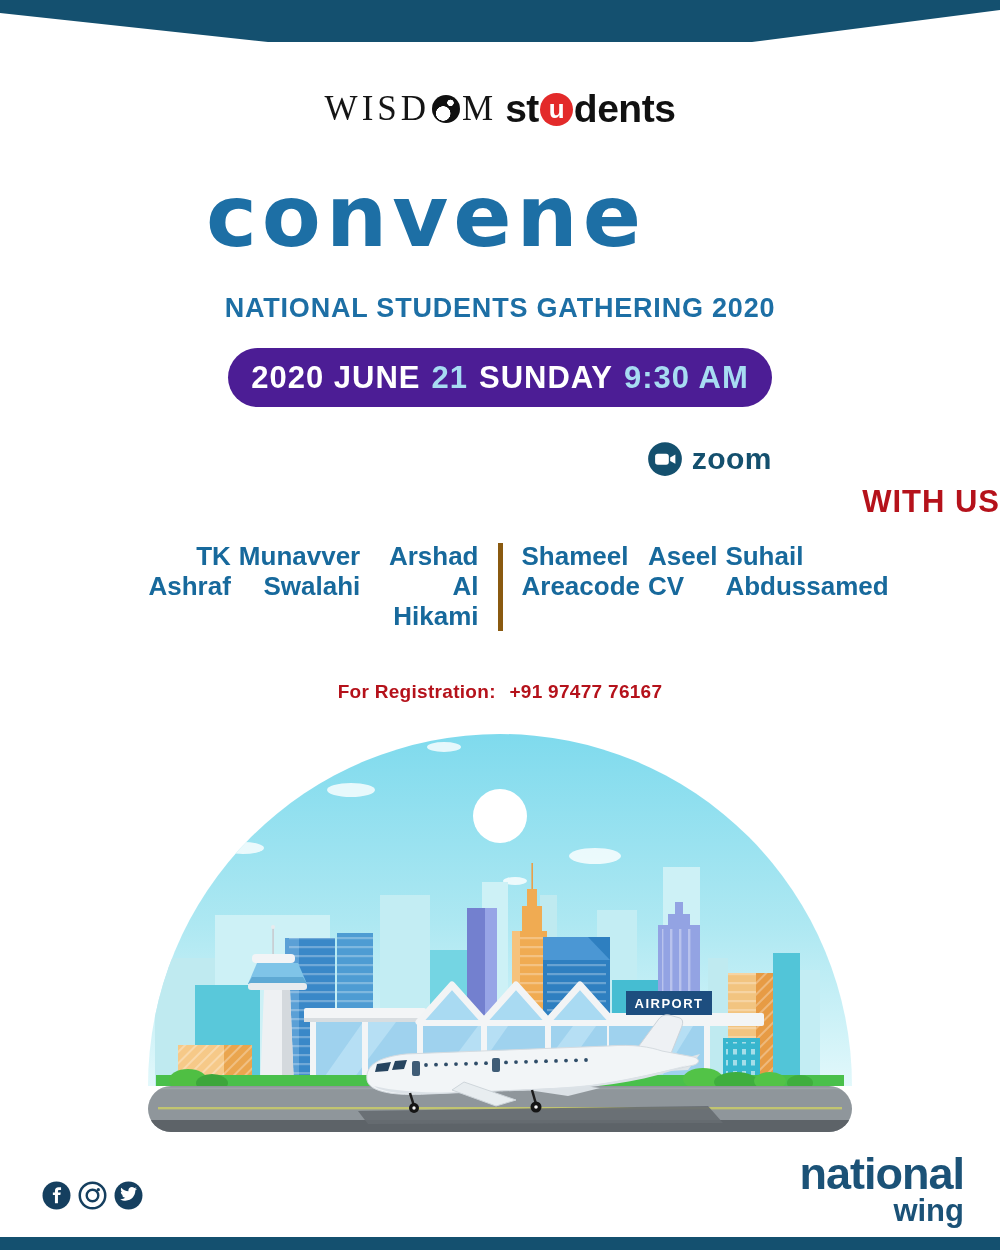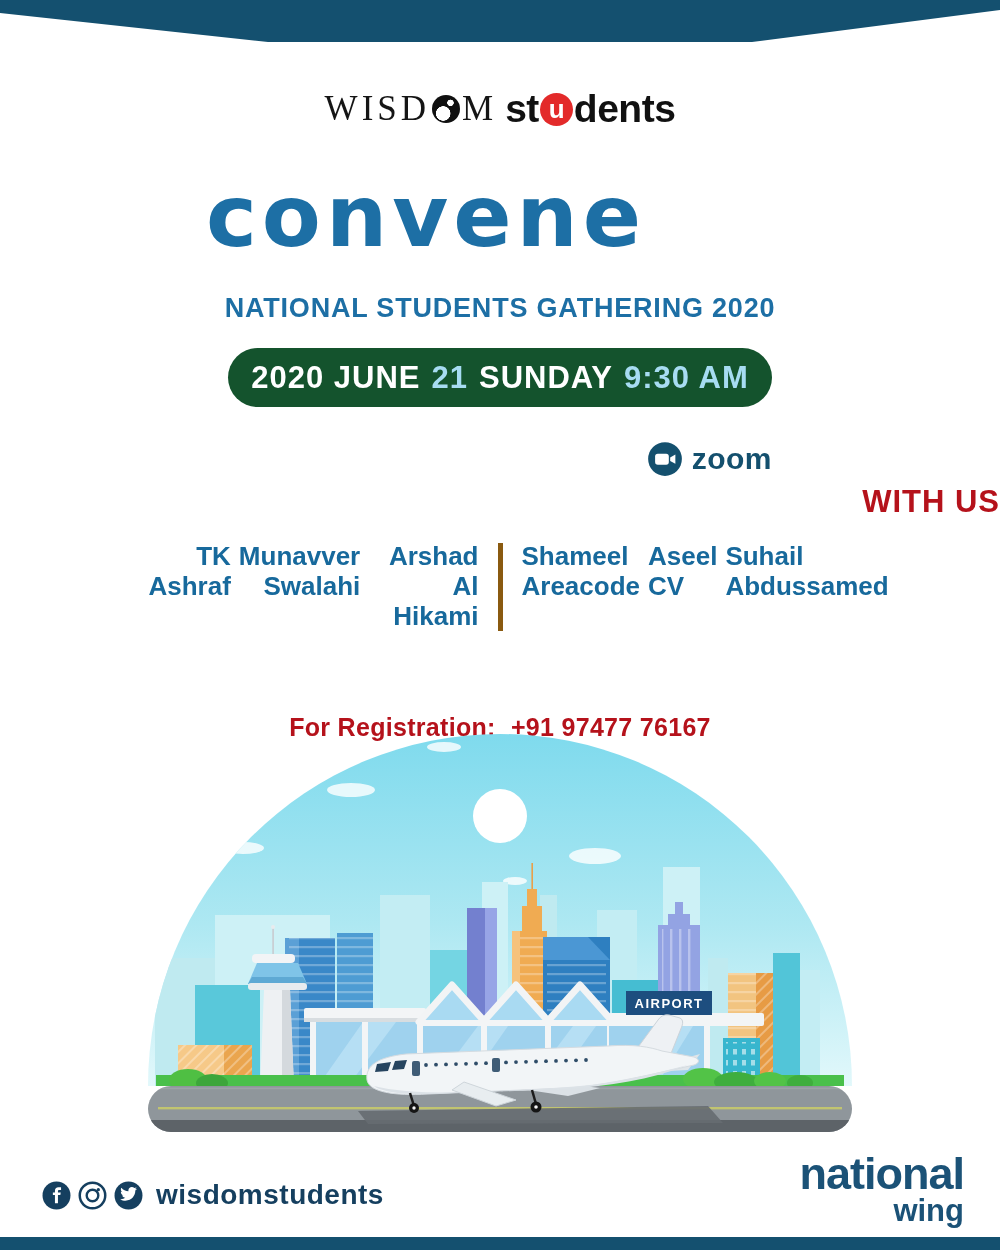--- a/index.html
+++ b/index.html
@@ -46,21 +46,21 @@
     font-size:86px; font-weight:700; letter-spacing:5px; color:#1d6fa5;
     text-transform:lowercase;
   }
   .subtitle {
     position:absolute; left:0; top:293px; width:1000px; text-align:center;
     font-size:27px; font-weight:700; letter-spacing:0.8px; color:#1d6fa5;
   }
   
   .date-pill {
     position:absolute; left:228px; top:348px; width:544px; height:59px;
-    background:#14532d; border-radius:30px;
+    background:#4c1d95; border-radius:30px;
     display:flex; align-items:center; justify-content:center; gap:11px;
     font-size:31px; font-weight:700; letter-spacing:1px;
   }
   .seg-white { color:#ffffff; }
   .seg-light { color:#a7dcf2; }
   
   .zoom-row {
     position:absolute; left:228px; top:440px; width:544px; height:38px;
     display:flex; align-items:center; justify-content:flex-end; gap:9px;
   }
@@ -74,21 +74,21 @@
     position:absolute; left:0; top:541px; width:1000px;
     display:flex; justify-content:center; align-items:stretch;
   }
   .names-col { width:330px; display:flex; flex-direction:row; gap:8px;
     font-size:26px; font-weight:700; color:#17699c; line-height:30px; }
   .names-col.left  { text-align:right; }
   .names-col.right { text-align:left; }
   .names-divider { width:5px; background:#8a5a10; margin:2px 19px 0 19px; }
   .registration {
     position:absolute; left:0; top:681px; width:1000px; text-align:center;
-    font-size:25px; font-weight:700; color:#b5121b; letter-spacing:0.3px;margin-top:32px;
+    font-size:19px; font-weight:700; color:#b5121b; letter-spacing:0.3px;
   }
   .registration .phone { margin-left:8px; }
   
   .illustration { position:absolute; left:148px; top:730px; width:704px; height:406px; }
   
   .social-row {
     position:absolute; left:42px; top:1178px; height:34px;
     display:flex; align-items:center; gap:7px;
   }
   .social-handle { font-size:28px; font-weight:700; color:#153f5f; letter-spacing:0.5px; margin-left:6px; }
@@ -380,21 +380,20 @@
     </svg>
     <svg width="29" height="29" viewBox="0 0 28 28">
       <circle cx="14" cy="14" r="12.3" fill="none" stroke="#153f5f" stroke-width="2.4"></circle>
       <circle cx="14" cy="14" r="5.6" fill="none" stroke="#153f5f" stroke-width="2.3"></circle>
       <circle cx="19.6" cy="8.4" r="1.6" fill="#153f5f"></circle>
     </svg>
     <svg width="29" height="29" viewBox="0 0 28 28">
       <circle cx="14" cy="14" r="13.5" fill="#153f5f"></circle>
       <path transform="translate(3.2,3.6) scale(0.9)" fill="#ffffff" d="M19.3 6.1c.01.16.01.32.01.48 0 4.9-3.73 10.55-10.55 10.55-2.1 0-4.04-.61-5.68-1.67.29.03.58.05.88.05 1.74 0 3.33-.59 4.6-1.58-1.62-.03-2.99-1.1-3.46-2.57.23.04.46.07.7.07.34 0 .67-.05.98-.13-1.7-.34-2.97-1.84-2.97-3.63v-.05c.5.28 1.07.45 1.68.47-1-.67-1.65-1.8-1.65-3.09 0-.68.18-1.32.5-1.87 1.83 2.24 4.56 3.72 7.64 3.87-.06-.27-.1-.55-.1-.84 0-2.05 1.66-3.7 3.7-3.7 1.07 0 2.03.45 2.7 1.17.84-.16 1.64-.47 2.35-.9-.28.87-.86 1.6-1.63 2.06.75-.09 1.47-.29 2.13-.58-.5.74-1.13 1.4-1.85 1.94z"></path>
     </svg>
-    <span class="social-handle">wisdomstudents</span>
   </div>
 
   <div class="org-mark">
     <div class="org-line1">national</div>
     <div class="org-line2">wing</div>
   </div>
 
   <div class="bottom-bar"></div>
 </div>
 

